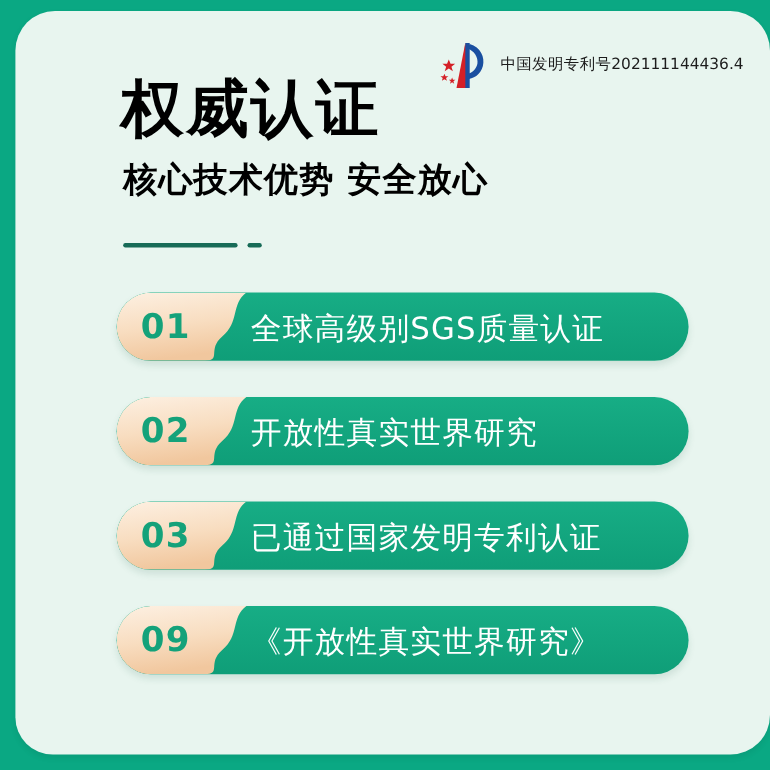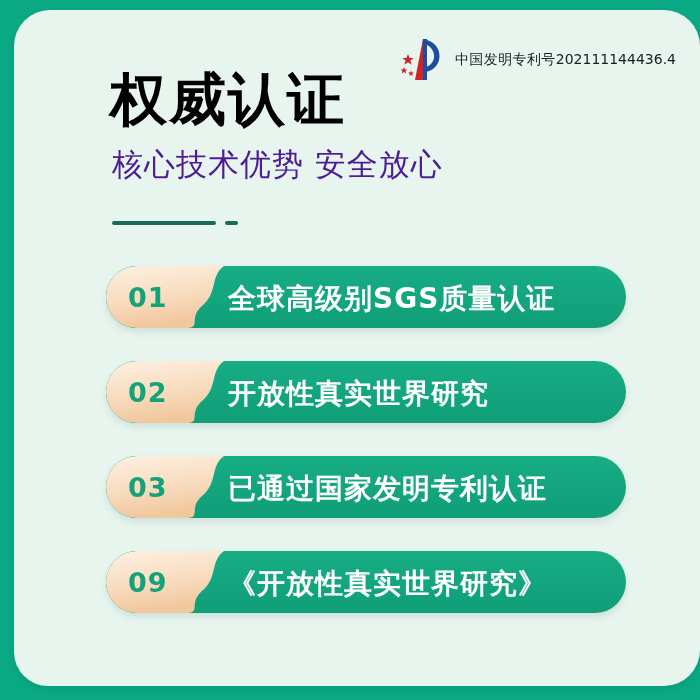--- a/index.html
+++ b/index.html
@@ -78,22 +78,22 @@
     font-weight: bold;
     color: #000000;
     letter-spacing: 2px;
     line-height: 1.05;
     margin: 0;
     font-family: "DejaVu Sans", "Liberation Sans", sans-serif;
   }
   #subtitle {
     margin: 17px 0 0 2px;
     font-size: 31px;
-    font-weight: normal;
-    color: #4c1d95;
+    font-weight: bold;
+    color: #000000;
     letter-spacing: 1px;
     line-height: 1.1;
     white-space: nowrap;
     font-family: "DejaVu Sans", "Liberation Sans", sans-serif;
     text-align: right;
   }
 
   
   #divider {
     position: absolute;
@@ -145,36 +145,36 @@
     overflow: hidden;
   }
   .badge svg { display: block; }
   .badge-num {
     position: absolute;
     left: 22px;
     top: 0;
     height: 62px;
     display: flex;
     align-items: center;
-    font-size: 27px;
+    font-size: 31px;
     font-weight: bold;
     color: #14a27a;
     letter-spacing: 1px;
     font-family: "DejaVu Sans", "Liberation Sans", sans-serif;
   }
 
   .pill-label {
     position: absolute;
     left: 122px;
     top: 0;
     height: 66px;
     display: flex;
     align-items: center;
     font-size: 28px;
-    font-weight: bold;
+    font-weight: normal;
     color: #ffffff;
     letter-spacing: 1px;
     white-space: nowrap;
     font-family: "DejaVu Sans", "Liberation Sans", sans-serif;
   }
 </style>
 </head>
 <body>
 
 <div id="poster">

